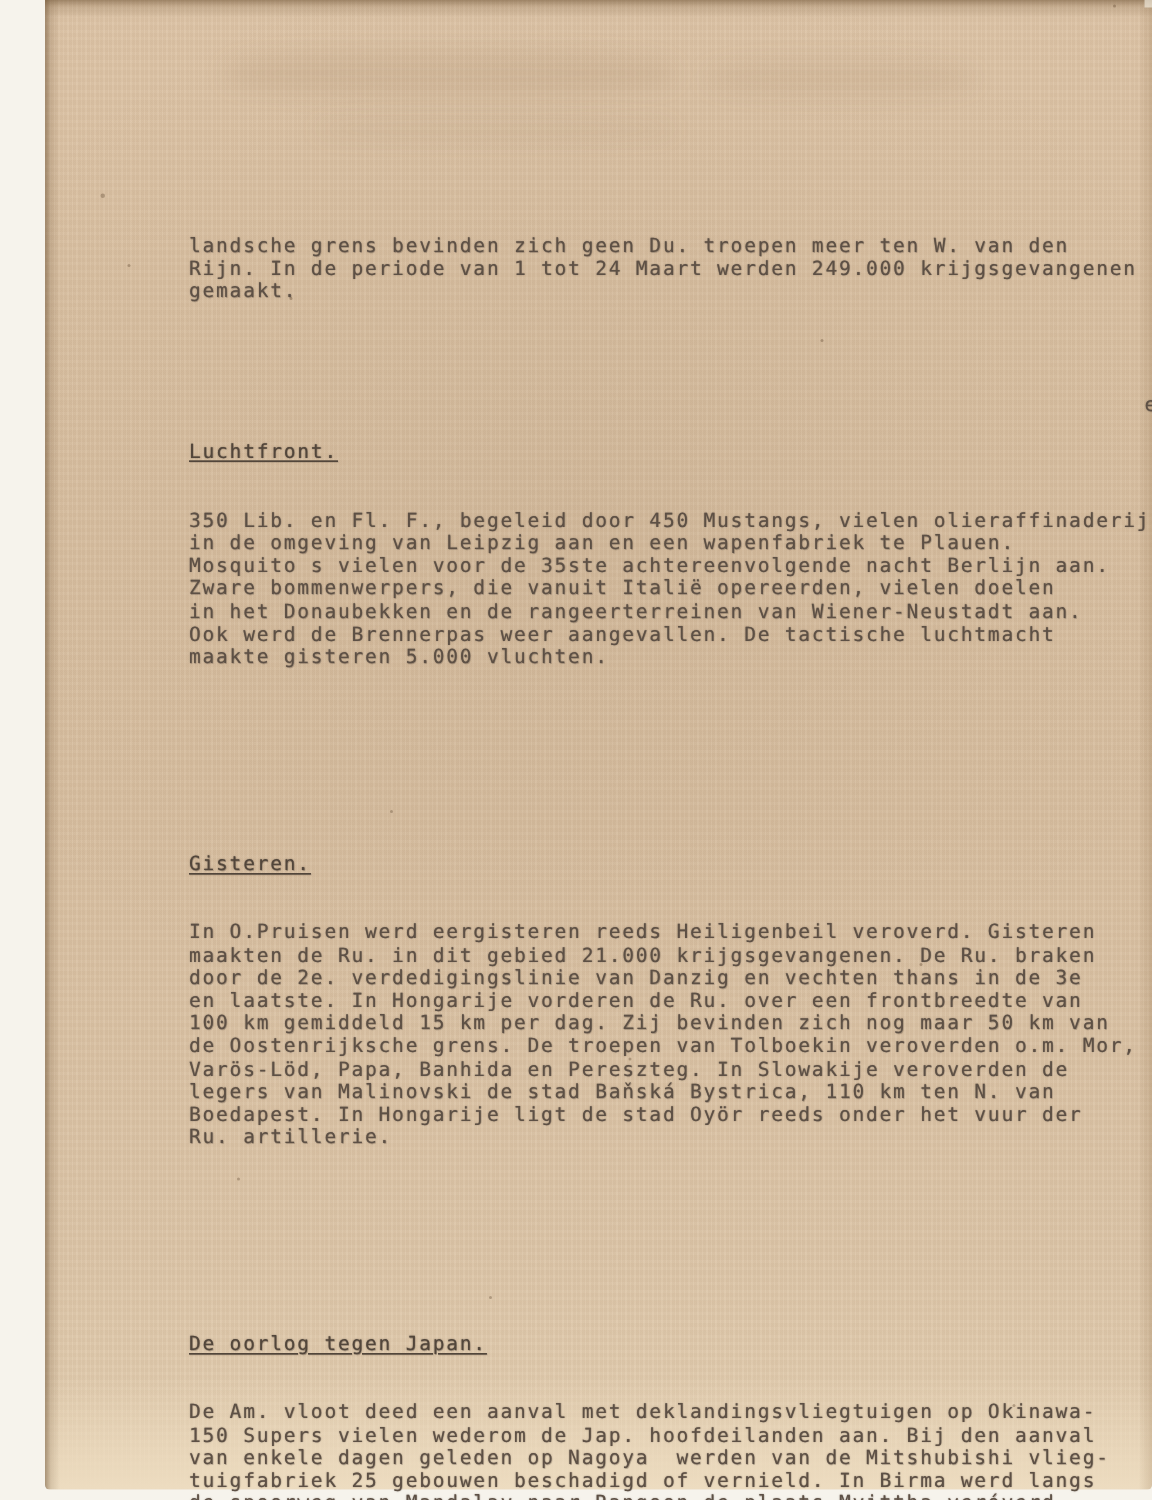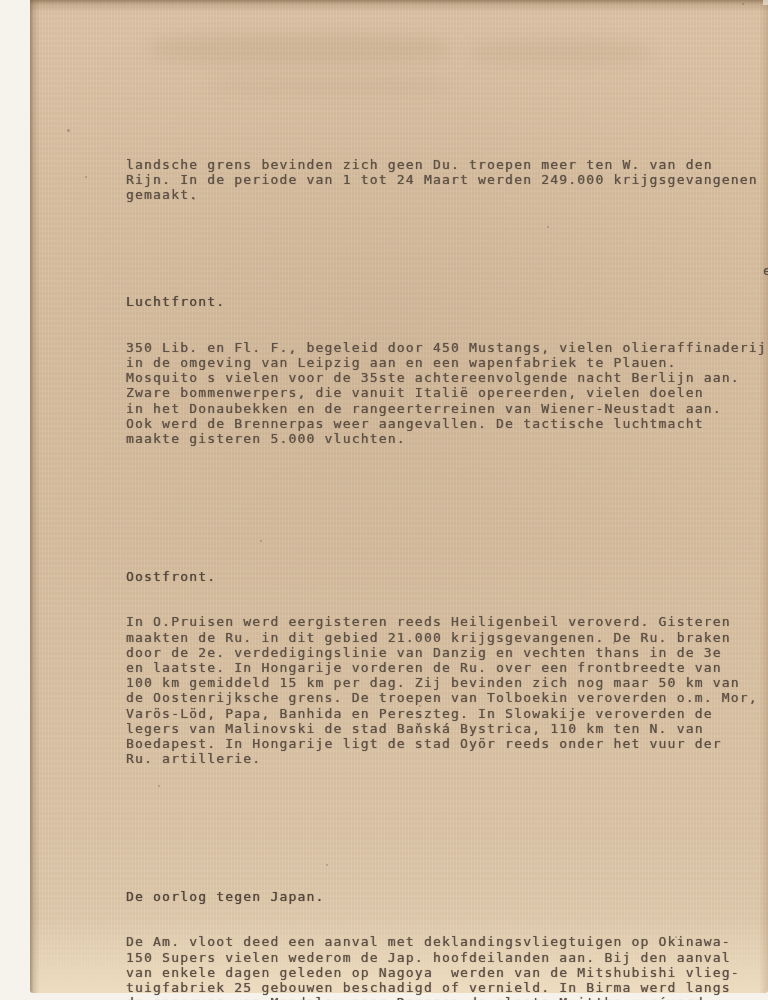--- a/index.html
+++ b/index.html
@@ -38,20 +38,21 @@
   .textcol {
     position:absolute; left:96px; top:111px; width:664px;
     font-size:13px; letter-spacing:1.2px; line-height:15.2px;
     color:#5d5045;
     text-shadow:0 0 1px rgba(93,80,68,0.65), 0.4px 0.4px 0 rgba(93,80,68,0.28);
     white-space:pre-wrap;
   }
   .para { white-space:pre-wrap; }
   .sec { position:relative; margin-top:16px; }
   .sec-heading {
+    text-decoration:underline;
     text-underline-offset:2px;
     color:#52463b;
     text-shadow:0 0 1px rgba(82,70,59,0.7), 0.4px 0.4px 0 rgba(82,70,59,0.3);
   }
   .correction { position:absolute; top:-1px; left:637px; color:#5d5045; }
 </style>
 </head>
 <body>
 
 <div class="paper">
@@ -83,21 +84,21 @@
       <div class="para">350 Lib. en Fl. F., begeleid door 450 Mustangs, vielen olieraffinaderij-
 in de omgeving van Leipzig aan en een wapenfabriek te Plauen.
 Mosquito s vielen voor de 35ste achtereenvolgende nacht Berlijn aan.
 Zware bommenwerpers, die vanuit Italië opereerden, vielen doelen
 in het Donaubekken en de rangeerterreinen van Wiener-Neustadt aan.
 Ook werd de Brennerpas weer aangevallen. De tactische luchtmacht
 maakte gisteren 5.000 vluchten.</div>
     </div>
 
     <div class="sec">
-      <div><span class="sec-heading">Oostfront.</span></div>
+      <div><span class="sec-heading">Gisteren.</span></div>
       <div class="para">In O.Pruisen werd eergisteren reeds Heiligenbeil veroverd. Gisteren
 maakten de Ru. in dit gebied 21.000 krijgsgevangenen. De Ru. braken
 door de 2e. verdedigingslinie van Danzig en vechten thans in de 3e
 en laatste. In Hongarije vorderen de Ru. over een frontbreedte van
 100 km gemiddeld 15 km per dag. Zij bevinden zich nog maar 50 km van
 de Oostenrijksche grens. De troepen van Tolboekin veroverden o.m. Mor,
 Varös-Löd, Papa, Banhida en Pereszteg. In Slowakije veroverden de
 legers van Malinovski de stad Baňská Bystrica, 110 km ten N. van
 Boedapest. In Hongarije ligt de stad Oyör reeds onder het vuur der
 Ru. artillerie.</div>

